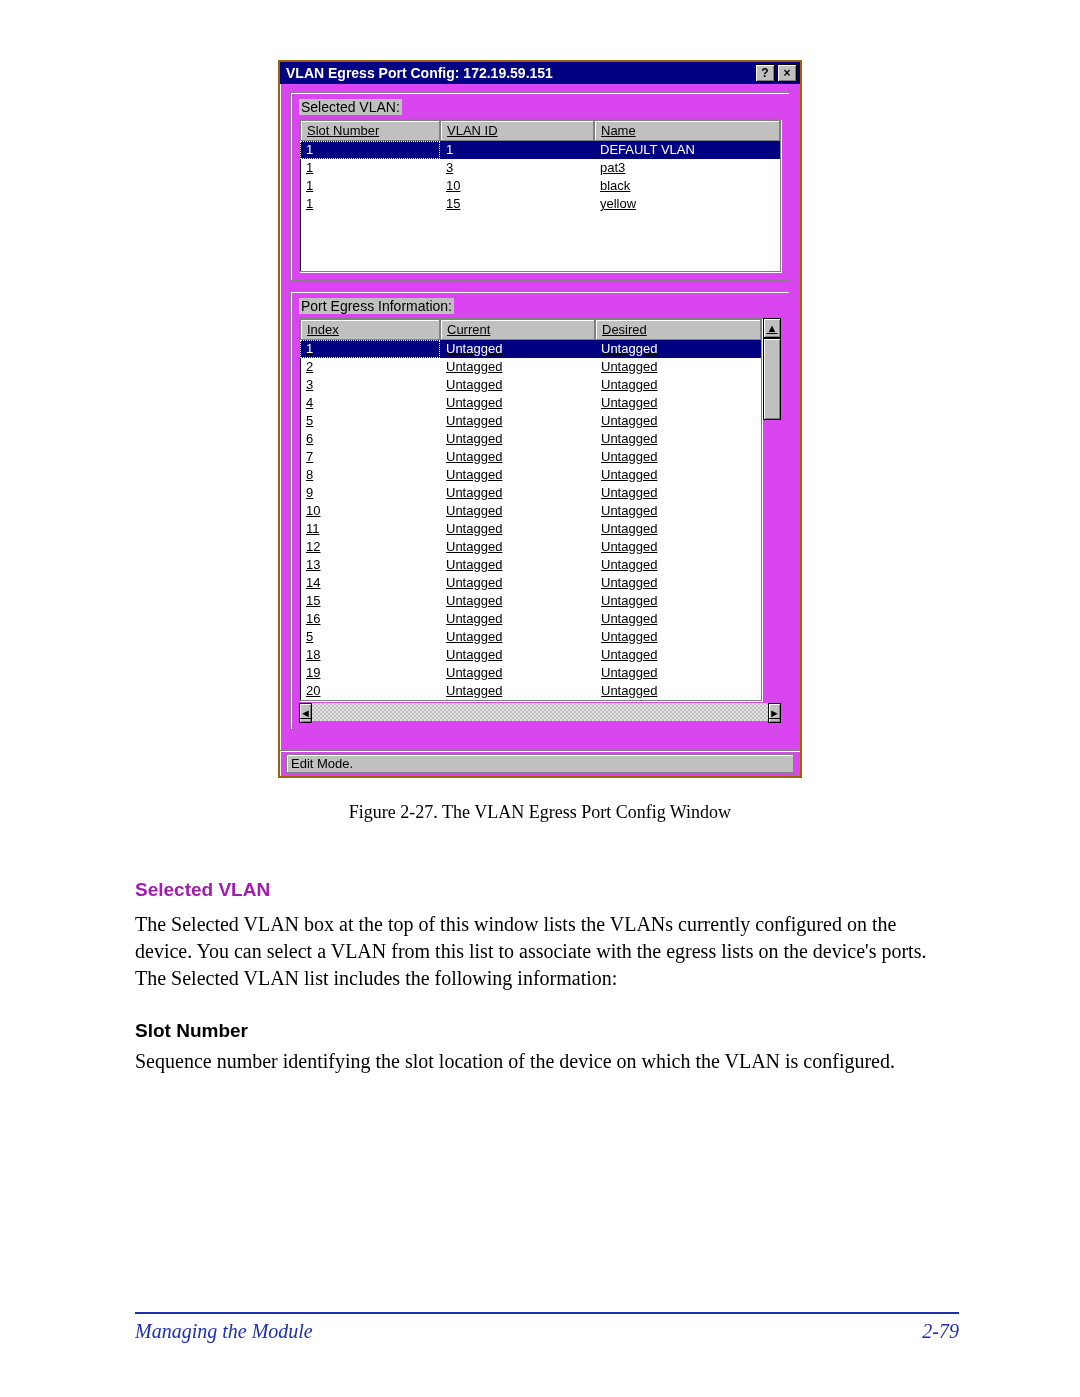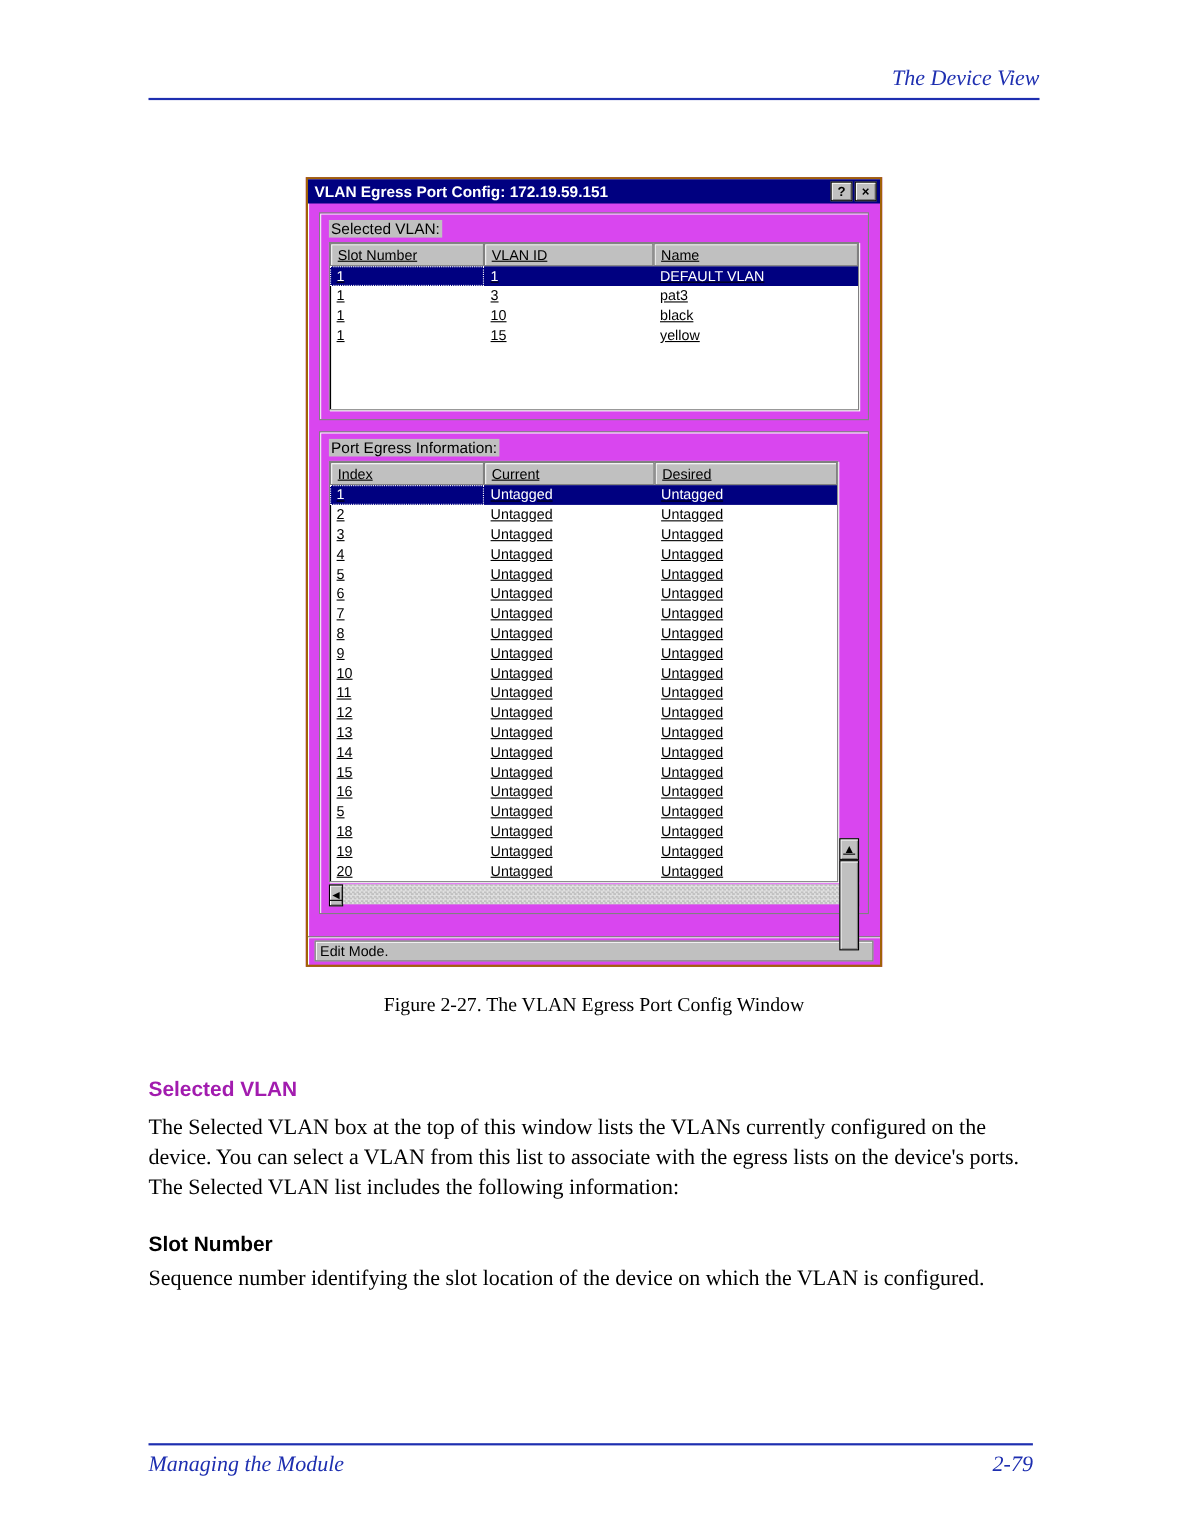--- a/index.html
+++ b/index.html
@@ -118,21 +118,21 @@
   }
   .lv-row.selected > div:first-child { outline: 1px dotted #fff; outline-offset: -1px; }
 
   .col-a { width: 140px; }
   .col-b { width: 154px; }
   .col-c { flex: 1; }
 
   .egress-wrap {
     display: flex;
     gap: 1px;
-    align-items: flex-end;
+    align-items: flex-start;
   }
   .egress-list { flex: 1; }
   .egress-list .lv-body {
     height: 360px;
     overflow: hidden;
   }
   .ecol-a { width: 140px; }
   .ecol-b { width: 155px; }
   .ecol-c { flex: 1; }
 
@@ -221,36 +221,35 @@
   }
   .sub-head {
     font-family: Arial, Helvetica, sans-serif;
     font-weight: bold;
     font-size: 19px;
     margin: 0 0 6px 0;
   }
 
   .footer {
     position: absolute;
-    left: 135px; right: 141px; bottom: 54px;
+    left: 135px; right: 121px; bottom: 54px;
     border-top: 2px solid #1e2fb0;
     padding-top: 6px;
     display: flex;
     justify-content: space-between;
     color: #1e2fb0;
     font-style: italic;
     font-size: 20px;
   }
 </style>
 </head>
 <body>
 
 <div class="page">
 
-  <div class="header-right">The Device View</div>
 
   <div class="figure-wrap">
     <div class="win">
       <div class="titlebar">
         <span class="title-text">VLAN Egress Port Config: 172.19.59.151</span>
         <span class="title-btns">
           <span class="title-btn">?</span>
           <span class="title-btn">×</span>
         </span>
       </div>

